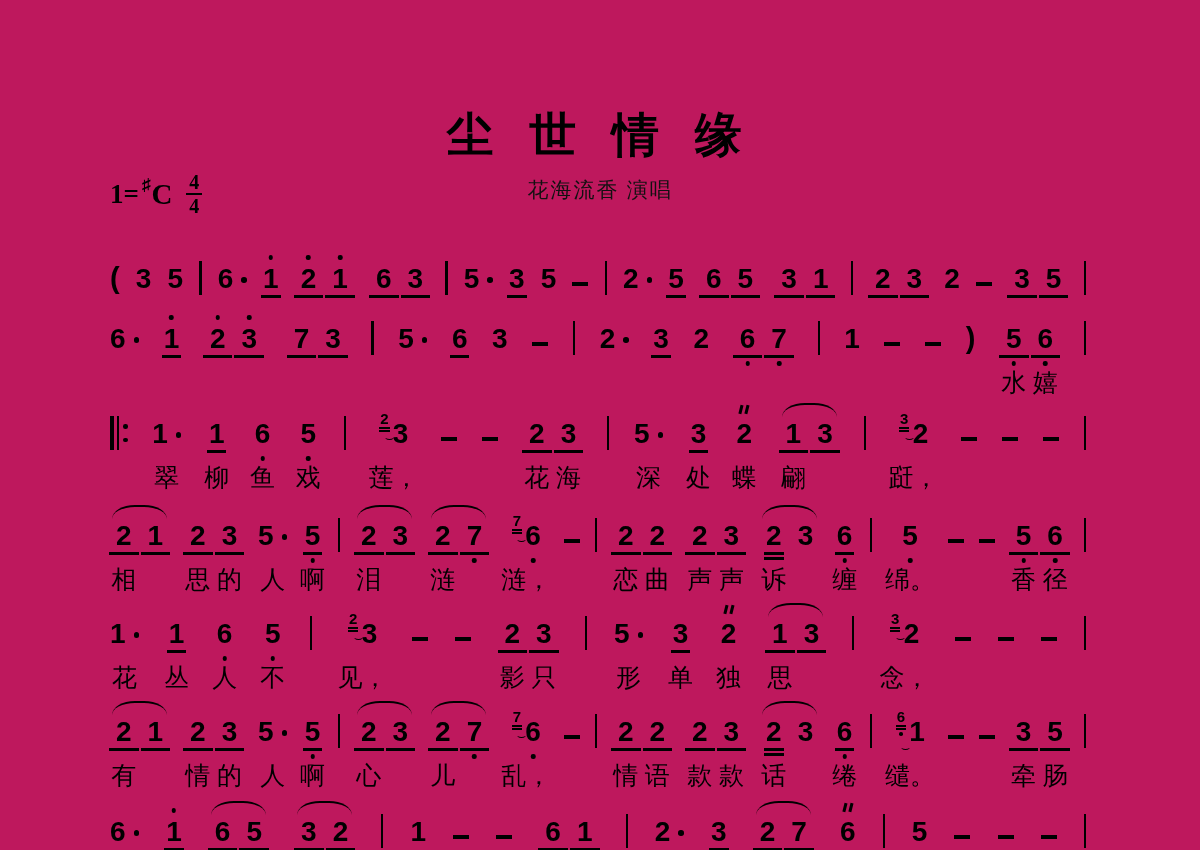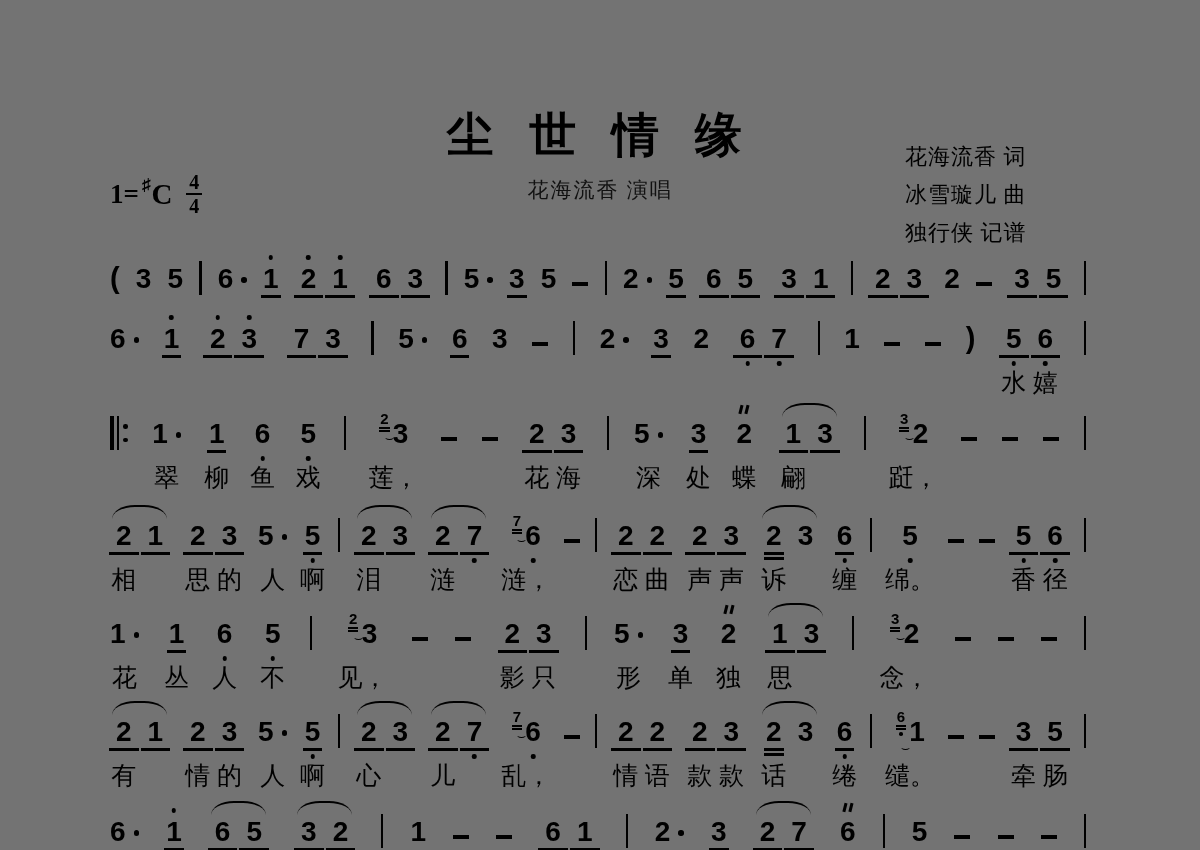--- a/index.html
+++ b/index.html
@@ -1,16 +1,16 @@
 <!DOCTYPE html>
 <html><head>
 <meta charset="utf-8">
 <style>
   html,body{margin:0;padding:0;background:#ffffff;}
-  .page{position:relative;width:1200px;height:850px;background:#737373;color:#000;overflow:hidden;
+  .page{position:relative;width:1200px;height:850px;background:#be185d;color:#000;overflow:hidden;
         font-family:"Liberation Serif",serif;}
 
   
   .title{position:absolute;top:104px;left:0;width:100%;text-align:center;
          font-size:47px;font-weight:bold;letter-spacing:12px;white-space:nowrap;}
   .subtitle{position:absolute;top:176px;left:0;width:100%;text-align:center;
             font-size:21px;letter-spacing:2px;color:#111;}
   .credits{position:absolute;left:905px;top:138px;font-size:22px;line-height:38px;
            letter-spacing:1px;white-space:nowrap;}
   .keysig{position:absolute;left:110px;top:172px;display:flex;align-items:center;}
@@ -80,25 +80,20 @@
   .lyr{font-family:"Liberation Serif",serif;font-size:25px;line-height:26px;margin-top:17px;
        white-space:nowrap;}
 </style>
 </head>
 <body>
 
 <div class="page">
   <div class="title">尘 世 情 缘</div>
   <div class="subtitle">花海流香 演唱</div>
 
-  <div class="credits">
-    <div>花海流香 词</div>
-    <div>冰雪璇儿 曲</div>
-    <div>独行侠 记谱</div>
-  </div>
 
   <div class="keysig">
     <span class="kp">1=</span>
       <span class="sharp">♯</span>
       <span class="kl">C</span>
     <span class="frac">
       <span class="ft">4</span>
       <span class="fb">4</span>
     </span>
   </div>

